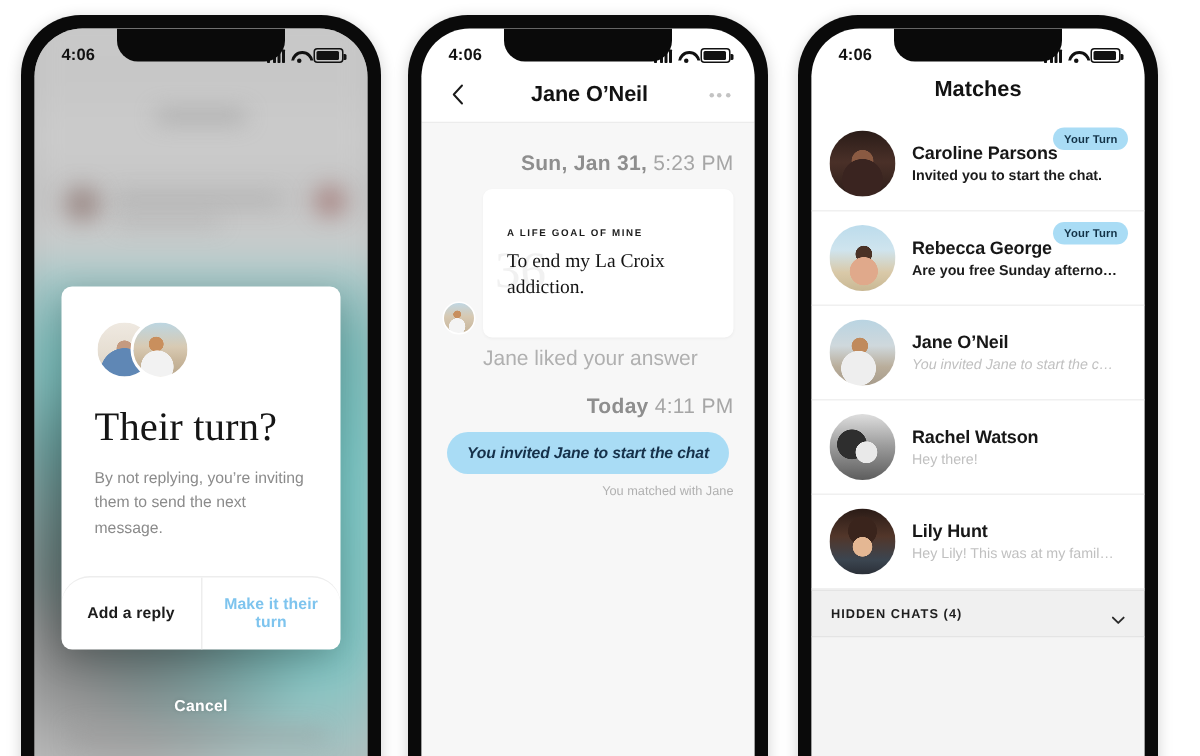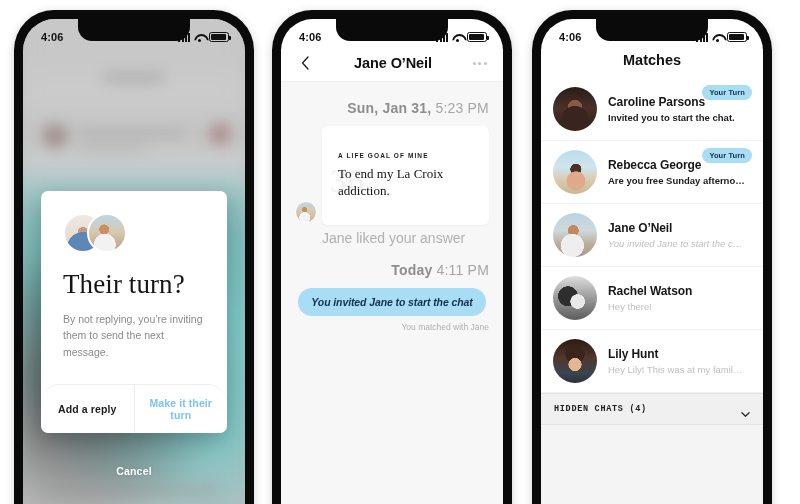--- a/index.html
+++ b/index.html
@@ -278,21 +278,21 @@
     position:absolute; right:11px; top:7px;
     background:#a9dcf5; color:#123247;
     font-size:7.5px; font-weight:700; letter-spacing:.1px;
     padding:3px 7px; border-radius:9px;
   }
   .hidden-chats {
     display:flex; align-items:center; justify-content:space-between;
     background:#f0f0f0; padding:10px 13px; cursor:pointer;
     border-top:1px solid #e4e4e4; border-bottom:1px solid #e4e4e4;
   }
-  .hc-label { font-size:8.5px; font-weight:700; letter-spacing:.7px; color:#1e1e1e;font-family:Liberation Mono, monospace; }
+  .hc-label { font-size:8.5px; font-weight:700; letter-spacing:.7px; color:#1e1e1e; }
   .chev { width:9px;height:9px; }
   .m-rest { background:#f4f4f4; flex:1; }
   .screen-col { display:flex; flex-direction:column; height:100%; }
 </style>
 </head>
 <body>
 
 <div class="stage">
 
   <div class="phone p1">

